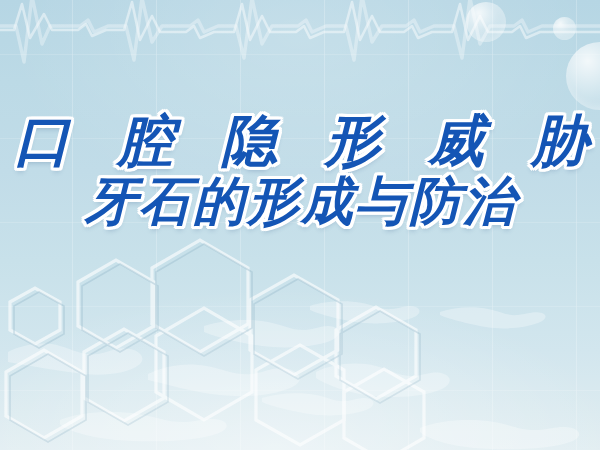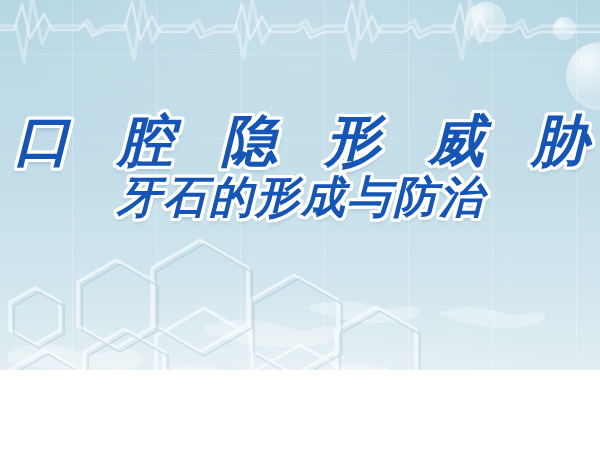--- a/index.html
+++ b/index.html
@@ -1,21 +1,21 @@
 <!DOCTYPE html>
 <html><head>
 <meta charset="utf-8">
 <style>
   html,body{margin:0;padding:0;}
   body{
     width:600px;height:450px;overflow:hidden;
     font-family:"DejaVu Sans","Liberation Sans",sans-serif;
   }
   #slide{
-    position:relative;width:600px;height:370px;overflow:hidden;
+    position:relative;width:600px;height:450px;overflow:hidden;
     background:
       linear-gradient(180deg,
         #b6d6e4 0%,
         #bcdae6 18%,
         #c1dce8 38%,
         #c8e1ea 58%,
         #d2e6ee 78%,
         #dcebf0 92%,
         #e2eef2 100%);
   }
@@ -85,21 +85,21 @@
       -2px  3px 0 #ffffff,  2px  3px 0 #ffffff,
        0    4px 5px rgba(40,80,130,.28);
   }
   #title-line-1{
     font-size:56px;
     letter-spacing:14px;
     text-indent:14px;
     margin-bottom:6px;
   }
   #title-line-2{
-    font-size:44px;
+    font-size:52px;
     letter-spacing:2px;
     text-indent:2px;
   }
 </style>
 </head>
 <body>
 
 <div id="slide">
 
   <div class="layer grid"></div>

